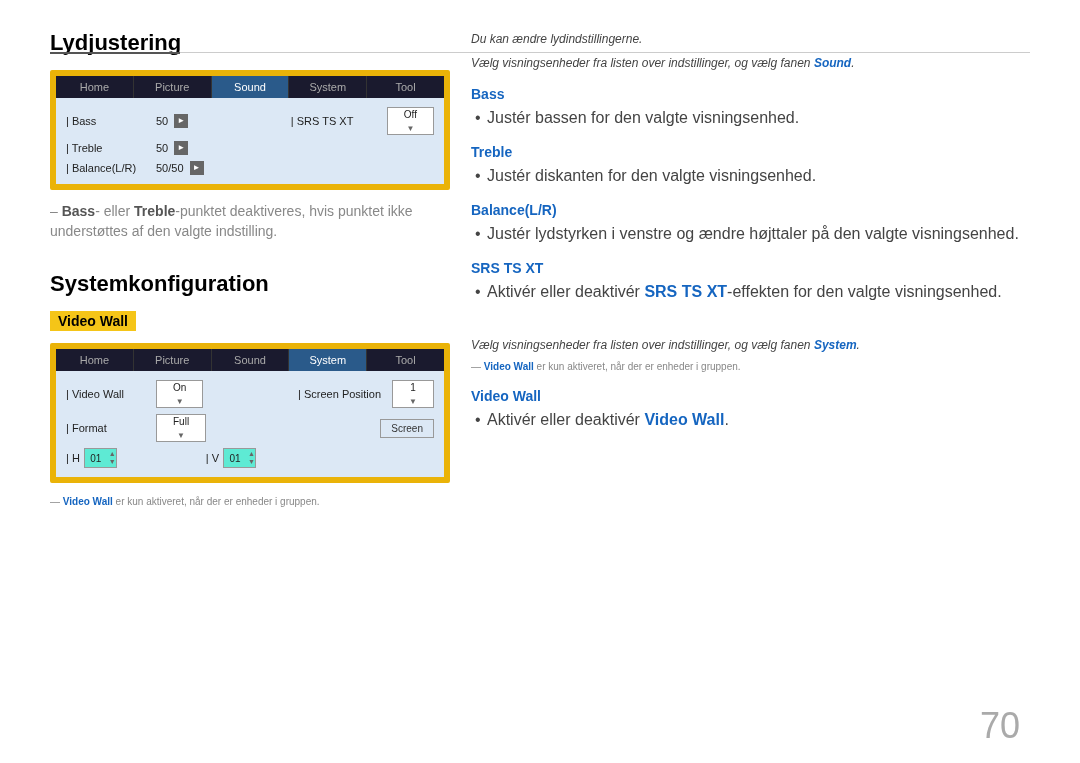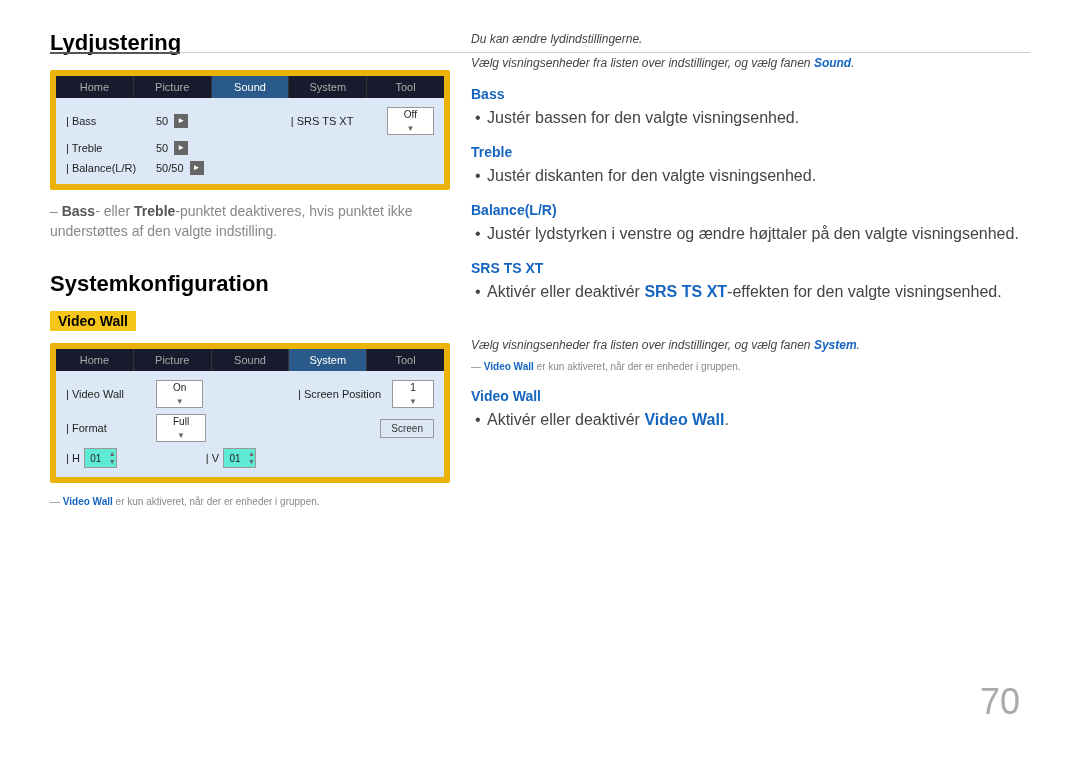--- a/index.html
+++ b/index.html
@@ -221,21 +221,21 @@
     }
 
     
     .right-second {
       margin-top: 28px;
     }
 
     
     .page-number {
       position: absolute;
-      bottom: 40px;
+      bottom: 16px;
       right: 60px;
       font-size: 36px;
       color: #aaa;
       font-weight: 300;
     }
 
     
     .spinbox {
       display: inline-flex;
       align-items: center;

